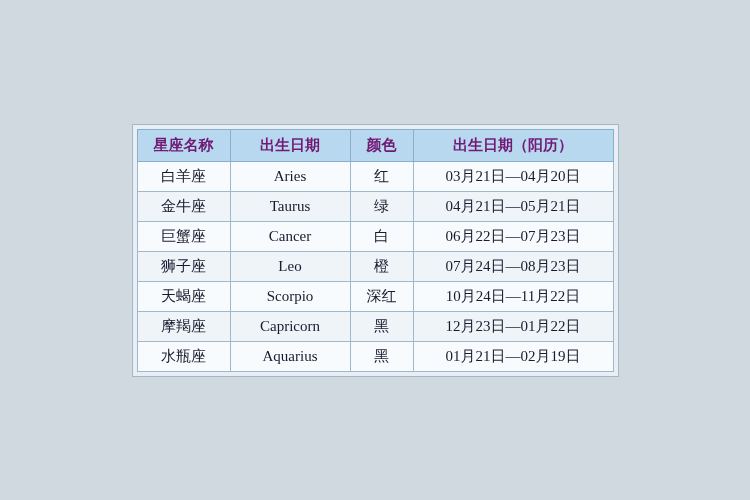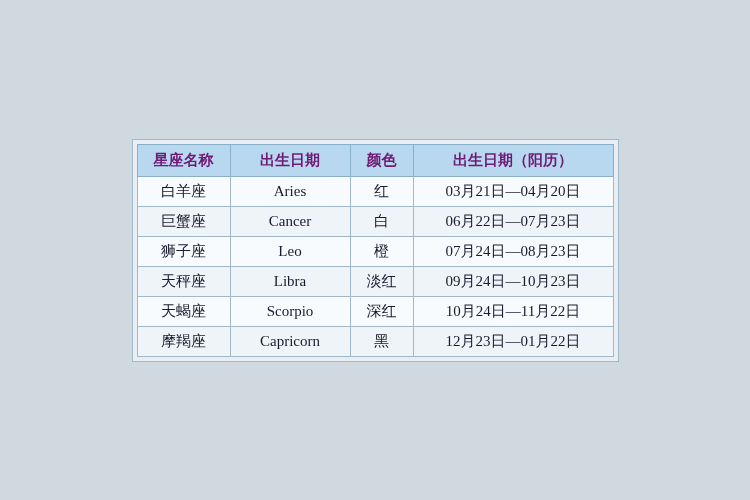--- a/index.html
+++ b/index.html
@@ -72,44 +72,50 @@
       </tr>
     </thead>
     <tbody id="table-body">
     <tr>
           <td>白羊座</td>
           <td>Aries</td>
           <td>红</td>
           <td>03月21日—04月20日</td>
         </tr>
         <tr>
+          <td>金牛座</td>
+          <td>Taurus</td>
+          <td>绿</td>
+          <td>04月21日—05月21日</td>
+        </tr>
+        <tr>
           <td>巨蟹座</td>
           <td>Cancer</td>
           <td>白</td>
           <td>06月22日—07月23日</td>
         </tr>
         <tr>
           <td>狮子座</td>
           <td>Leo</td>
           <td>橙</td>
           <td>07月24日—08月23日</td>
-        </tr>
-        <tr>
-          <td>天秤座</td>
-          <td>Libra</td>
-          <td>淡红</td>
-          <td>09月24日—10月23日</td>
         </tr>
         <tr>
           <td>天蝎座</td>
           <td>Scorpio</td>
           <td>深红</td>
           <td>10月24日—11月22日</td>
         </tr>
         <tr>
           <td>摩羯座</td>
           <td>Capricorn</td>
           <td>黑</td>
           <td>12月23日—01月22日</td>
         </tr>
+        <tr>
+          <td>水瓶座</td>
+          <td>Aquarius</td>
+          <td>黑</td>
+          <td>01月21日—02月19日</td>
+        </tr>
       </tbody>
   </table>
 </div>
 
 </body></html>

